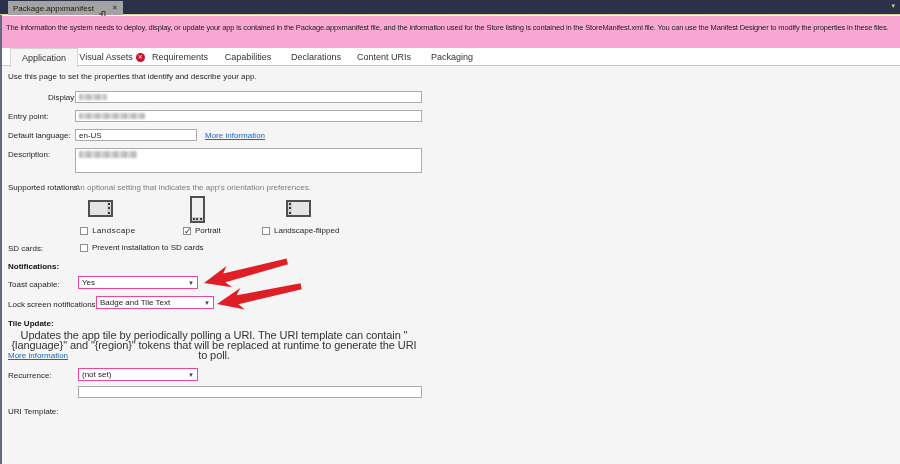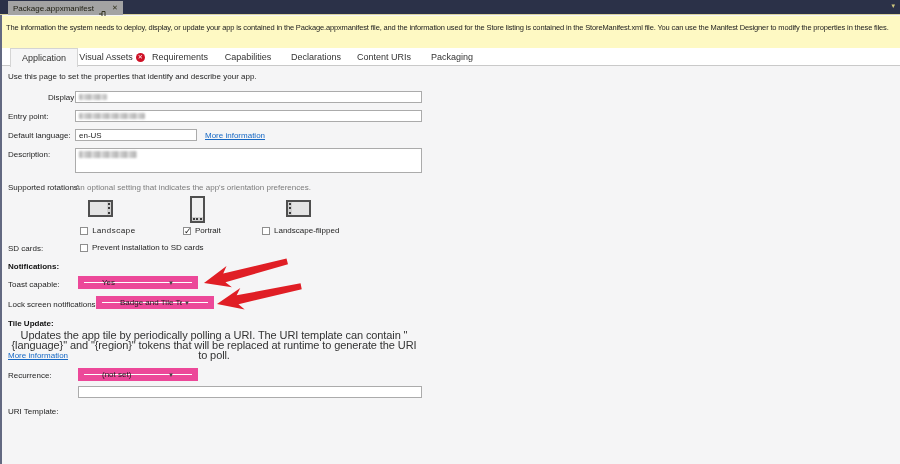--- a/index.html
+++ b/index.html
@@ -14,43 +14,43 @@
              display:flex; align-items:center; gap:5px; padding:0 5px; }
   .doc-tab-title { font-size:8px; color:#1c1c10; white-space:nowrap; }
   .pin-icon  { width:8px; height:8px; display:inline-block; }
   .tab-close { font-size:7px; color:#33331f; line-height:8px; }
   .well-chevron { position:absolute; right:5px; top:2px; color:#cfc77d; font-size:7px; }
 
   
   .left-border { position:absolute; left:0; top:15px; width:2px; height:449px; background:#636981; }
 
   
-  .desc-strip { position:absolute; top:16px; left:2px; width:898px; height:32px; background:#fef9c3; }
+  .desc-strip { position:absolute; top:16px; left:2px; width:898px; height:32px; background:#f9a8d4; }
   .top-paragraph { position:absolute; left:4px; top:7px; width:892px;
                    font-size:7.5px; letter-spacing:-0.15px; white-space:nowrap; overflow:hidden; color:#222; }
 
   
   .tabstrip { position:absolute; top:48px; left:2px; width:898px; height:18px; background:#ffffff;
               border-bottom:1px solid #c9c9c9; display:flex; padding-left:8px; }
   .subtab { width:68px; height:18px; display:flex; align-items:center; justify-content:center; gap:3px;
             font-size:9px; color:#333; white-space:nowrap; cursor:default; }
   .subtab.selected { background:#f5f5f6; border:1px solid #d4d4d4; border-bottom:none;
                      height:19px; margin-bottom:-1px; }
   .err-badge { display:inline-block; width:9px; height:9px; border-radius:50%; background:#ce1126;
                color:#fff; font-size:6px; line-height:9px; text-align:center; font-weight:bold; }
 
   
   .flabel { position:absolute; font-size:8px; color:#1e1e1e; white-space:nowrap; }
   .fhint  { position:absolute; font-size:8px; color:#7c7c7c; white-space:nowrap; }
   .bold-heading { position:absolute; font-size:8px; font-weight:bold; color:#111; white-space:nowrap; }
   .tinput { position:absolute; background:#fff; border:1px solid #ababab; font-size:8px;
             display:flex; align-items:center; padding:0 3px; }
   .link { position:absolute; font-size:8px; color:#1668c4; text-decoration:underline; white-space:nowrap; cursor:pointer; }
-  .dropdown { position:absolute; background:#fff; border:6px solid #ec4899; font-size:8px;
-              display:flex; align-items:center; padding:0 18px; }
+  .dropdown { position:absolute; background:#fff; border:1px solid #ec4899; font-size:8px;
+              display:flex; align-items:center; padding:0 3px; }
   .dropdown .dd-val { flex:1; white-space:nowrap; overflow:hidden; }
   .dropdown .dd-arrow { font-size:6px; color:#444; padding-left:2px; }
   .redacted { filter:blur(0.8px); border-radius:1px;
               background:repeating-linear-gradient(90deg,#b9b9b9 0 3px,#dadada 3px 6px,#c7c7c7 6px 9px); }
 
   .para { position:absolute; font-size:11px; letter-spacing:-0.1px; color:#333; line-height:10px;text-align:center; }
 
   
   .cb-row { position:absolute; display:flex; align-items:center; gap:4px; }
   .cbox { width:8px; height:8px; background:#fff; border:1px solid #8e8e8e; position:relative; flex:0 0 auto; }

